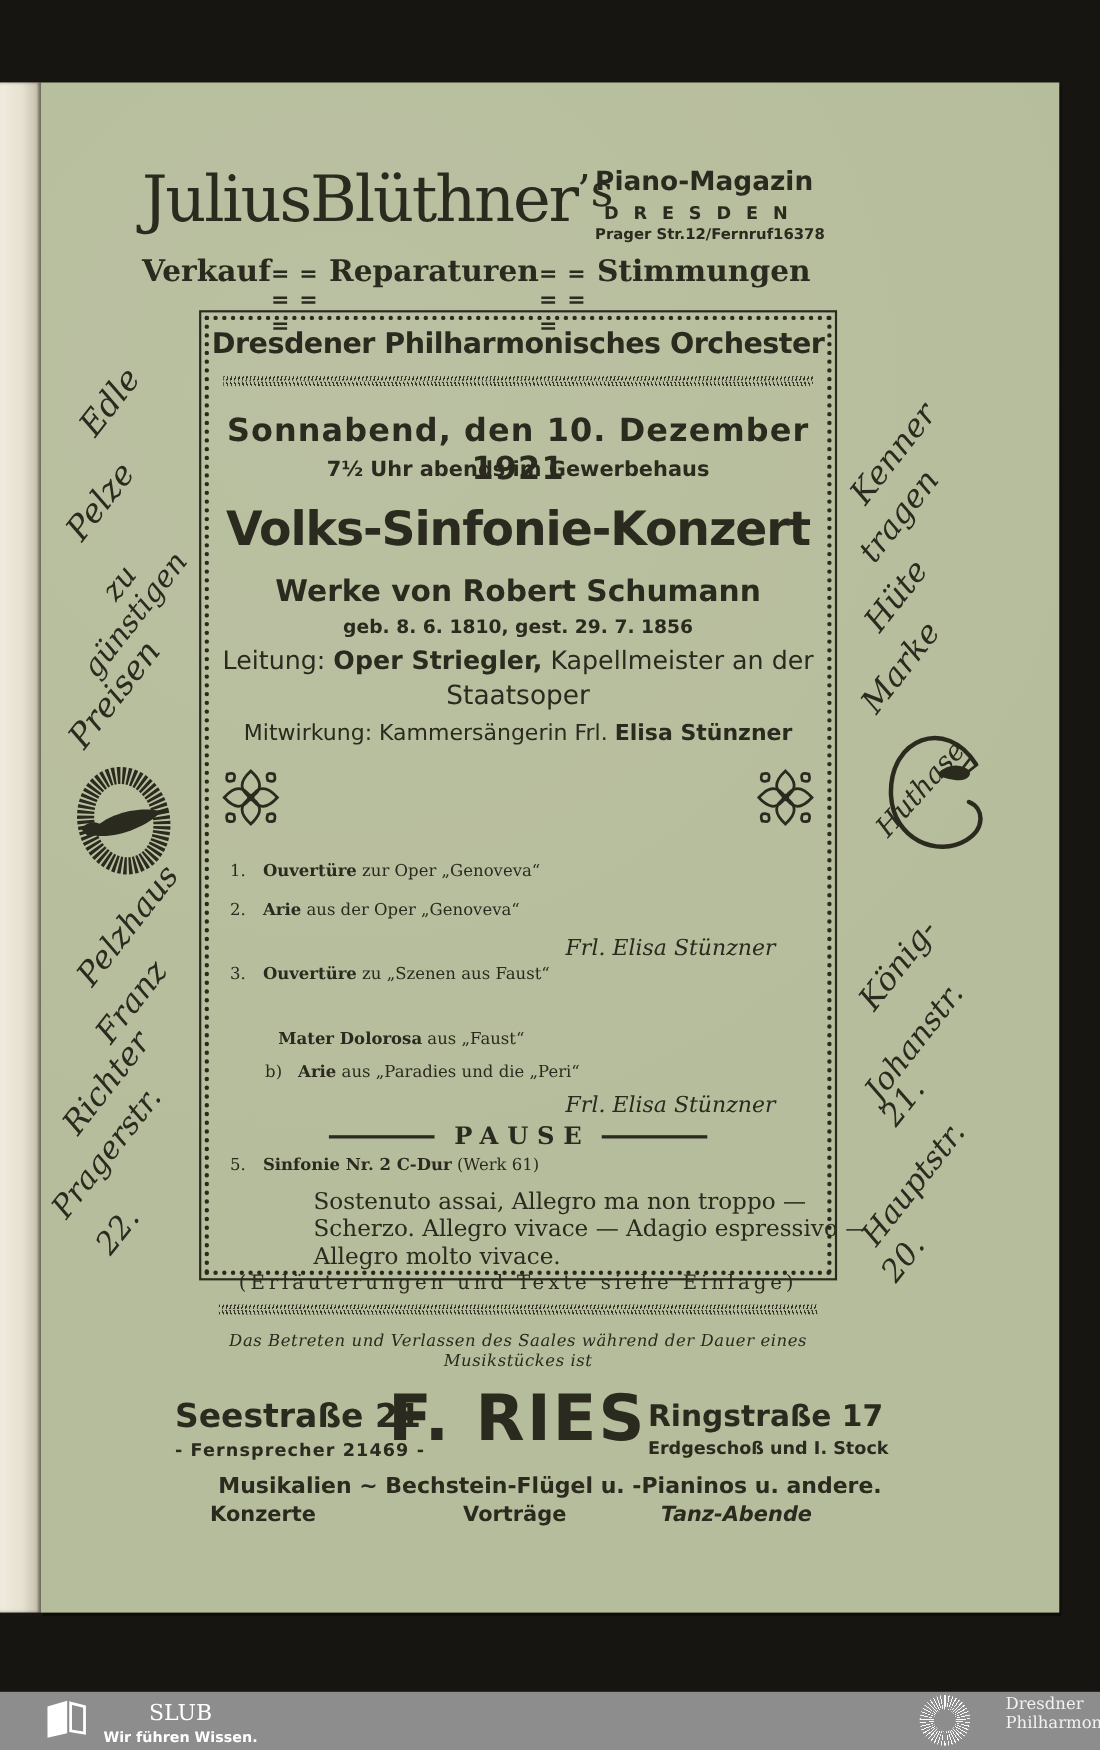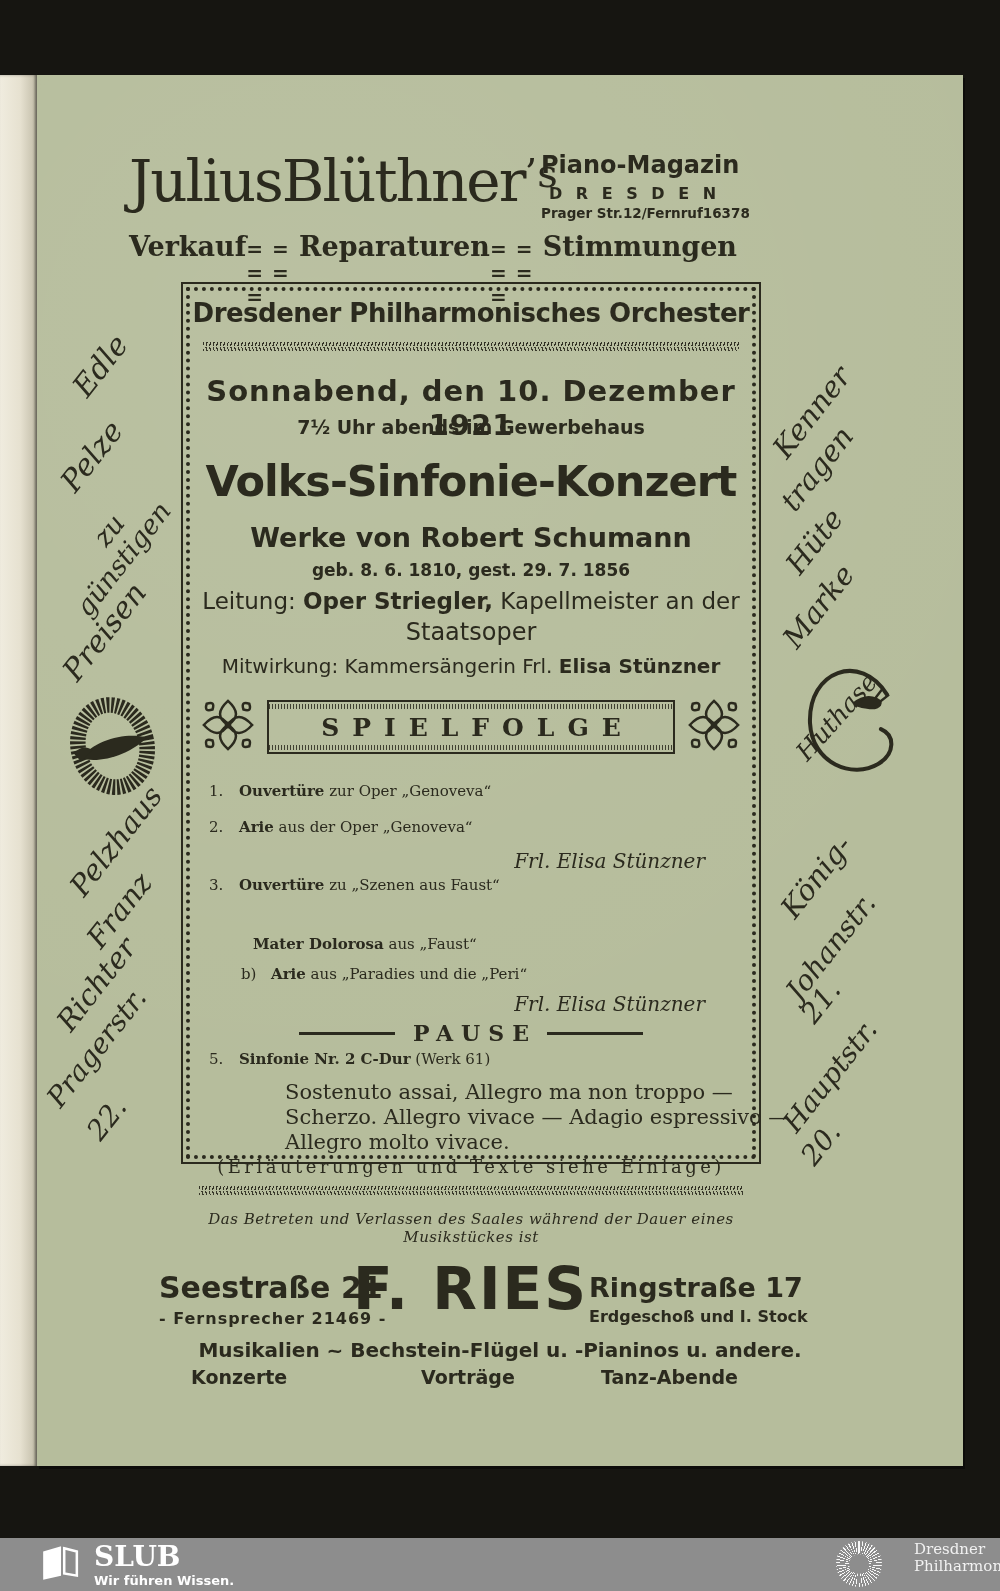--- a/index.html
+++ b/index.html
@@ -120,41 +120,41 @@
   .sans-b{font-family:"DejaVu Sans", sans-serif;font-weight:bold;}
   .seestrasse{left:122px;top:1195px;font-size:30px;}
   .phone{left:122px;top:1234px;font-size:16px;letter-spacing:1px;}
   .fries{left:316px;top:1180px;font-size:58px;letter-spacing:2px;}
   .ringstrasse{left:552px;top:1197px;font-size:27px;}
   .floor{left:552px;top:1232px;font-size:16px;}
   .products{left:60px;right:60px;top:1263px;text-align:center;font-size:20px;}
   .offer{top:1291px;font-size:19px;}
   .offer1{left:154px;}
   .offer2{left:384px;}
-  .offer3{left:564px;}
+  .offer3{left:564px;font-style:italic;}
 
   
   .marg{
     position:absolute;
     font-family:"DejaVu Serif", serif;font-style:italic;font-weight:500;
     white-space:nowrap;
     transform:rotate(-52deg);
     transform-origin:left center;
   }
   .emblem{position:absolute;transform:rotate(-14deg);}
   .huthase-logo{position:absolute;}
   .huthase-word{
     position:absolute;font-family:"DejaVu Serif", serif;font-style:italic;
     font-size:25px;transform:rotate(-48deg);transform-origin:left center;
   }
 
   
   .footer-bar{left:0;top:1538px;width:1000px;height:53px;background:var(--bar);}
   .slub-block{position:absolute;left:40px;top:6px;display:flex;gap:14px;color:#fff;}
-  .slub-text .t1{font-family:"DejaVu Serif", serif;font-weight:bold;font-size:28px;line-height:26px;}
+  .slub-text .t1{font-family:"DejaVu Serif", serif;font-weight:normal;font-size:20px;line-height:26px;text-align:center;}
   .slub-text .t2{font-family:"DejaVu Sans", sans-serif;font-weight:bold;font-size:13px;margin-top:3px;}
   .phil-block{position:absolute;left:836px;top:3px;display:flex;gap:32px;color:#f2f2f2;}
   .sunburst{
     width:46px;height:46px;border-radius:50%;position:relative;
     background:repeating-conic-gradient(rgba(255,255,255,.95) 0deg 2.6deg, transparent 2.6deg 8.5deg);
   }
   .sunburst::after{content:'';position:absolute;inset:13px;border-radius:50%;background:var(--bar);}
   .phil-text{font-family:"DejaVu Serif", serif;font-size:15px;line-height:17px;}
 </style>
 </head>
@@ -213,21 +213,20 @@
           <path d="M5 30 C15 19 23 19 30 30 C23 41 15 41 5 30 Z"></path>
           <path d="M55 30 C45 19 37 19 30 30 C37 41 45 41 55 30 Z"></path>
           <path d="M8 8 Q17 5 14 14 Q5 17 8 8 Z"></path>
           <path d="M52 8 Q43 5 46 14 Q55 17 52 8 Z"></path>
           <path d="M8 52 Q17 55 14 46 Q5 43 8 52 Z"></path>
           <path d="M52 52 Q43 55 46 46 Q55 43 52 52 Z"></path>
         </g>
         <circle cx="30" cy="30" r="3.5" fill="#2b2a1e"></circle>
       </svg>
     </div>
-    <div class="sp-banner">SPIELFOLGE</div>
 
     <div class="prog-row" style="top:498px"><span class="num">1.</span><b>Ouvertüre</b><span> zur Oper „Genoveva“</span></div>
     <div class="prog-row" style="top:534px"><span class="num">2.</span><b>Arie</b><span> aus der Oper „Genoveva“</span></div>
     <div class="performer" style="top:565px">Frl. Elisa Stünzner</div>
     <div class="prog-row" style="top:592px"><span class="num">3.</span><b>Ouvertüre</b><span> zu „Szenen aus Faust“</span></div>
     <div class="prog-row" style="top:651px;left:70px"><b>Mater Dolorosa</b><span> aus „Faust“</span></div>
     <div class="prog-row" style="top:681px;left:58px"><span class="sub">b)</span><b>Arie</b><span> aus „Paradies und die „Peri“</span></div>
     <div class="performer" style="top:708px">Frl. Elisa Stünzner</div>
 
     <div class="pause-row">

